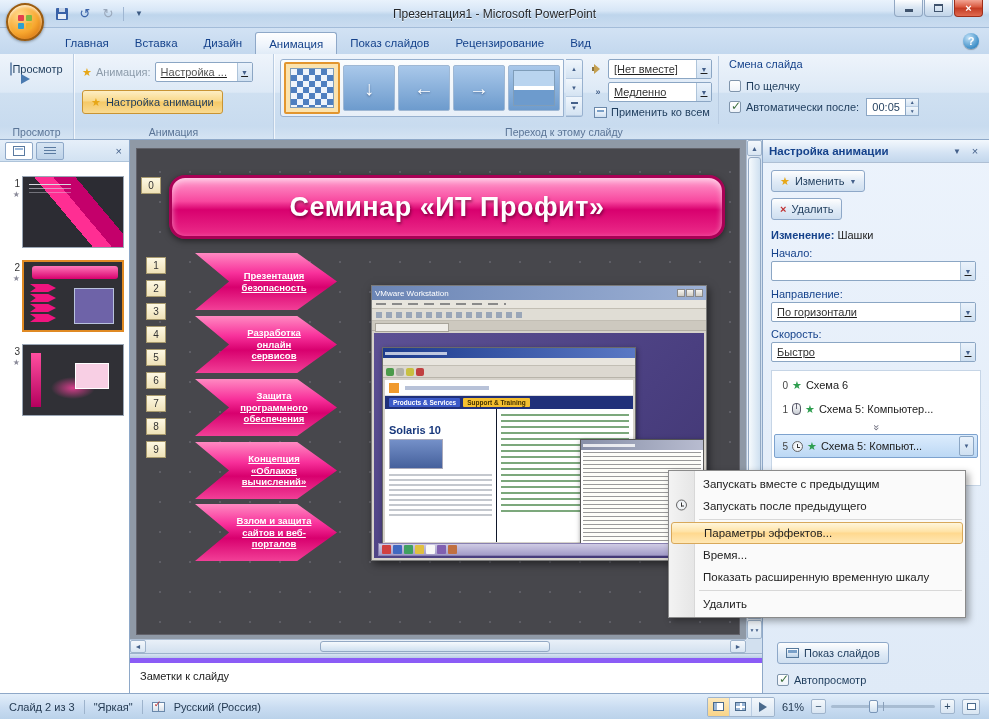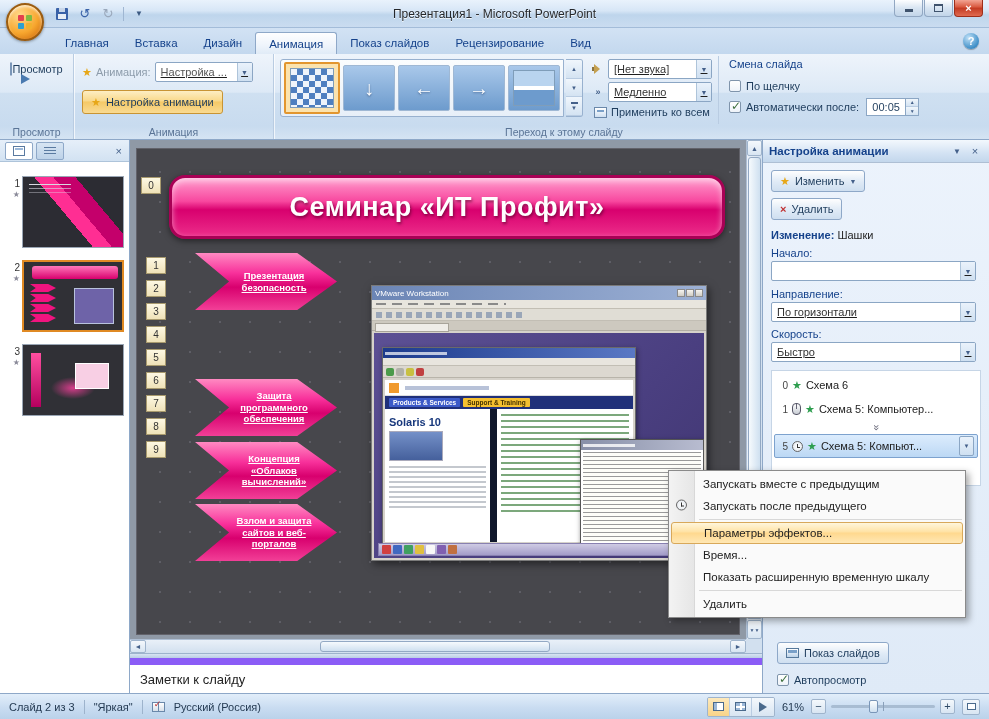--- a/index.html
+++ b/index.html
@@ -139,21 +139,21 @@
 .br-nav i{width:8px;height:8px;border-radius:2px;}
 .br-page{position:absolute;left:2px;top:32px;right:2px;bottom:2px;background:#fff;overflow:hidden;}
 .br-band{height:16px;background:#fff;border-bottom:1px solid #ddd;position:relative;}
 .br-band:before{content:"";position:absolute;left:4px;top:3px;width:10px;height:10px;background:#f09a2e;}
 .br-band:after{content:"";position:absolute;left:20px;top:6px;width:84px;height:4px;background:#b8c2d8;}
 .br-navbar{height:13px;background:#20307a;display:flex;align-items:center;gap:3px;padding:0 4px;}
 .chip{font-size:6.5px;padding:1px 4px;border-radius:1px;white-space:nowrap;font-weight:bold;}
 .chip.blue{background:#3c5ac8;color:#fff;}
 .chip.yellow{background:#f5c030;color:#433000;}
 .br-body{position:absolute;left:0;top:29px;right:0;bottom:0;display:flex;}
-.br-left{width:45%;padding:7px 4px;border-right:7px solid #0f172a;}
+.br-left{width:45%;padding:15px 4px;border-right:1px solid #0f172a;}
 .br-head{font-size:11px;font-weight:bold;color:#18387c;margin-bottom:3px;white-space:nowrap;}
 .br-thumb{width:54px;height:30px;background:linear-gradient(#7490c8,#45609c);border:1px solid #aab;margin-bottom:5px;}
 .stripes{height:44px;background:repeating-linear-gradient(180deg,#c4c8ce 0 2px,transparent 2px 5px);}
 .br-right{flex:1;padding:5px 4px;}
 .stripes.green{height:100px;background:repeating-linear-gradient(180deg,#7ca87c 0 2px,transparent 2px 6px);}
 .terminal{position:absolute;left:206px;top:106px;width:124px;height:106px;background:#fff;border:1px solid #555;box-shadow:1px 2px 5px rgba(0,0,0,.5);}
 .term-title{height:10px;background:linear-gradient(90deg,#8890a8,#b8bcd0);display:flex;align-items:center;padding:0 2px;}
 .term-title:before{content:"";width:52px;height:3px;background:rgba(255,255,255,.8);}
 .term-body{position:absolute;left:2px;top:12px;right:2px;bottom:2px;background-color:#fdfdf8;background-image:repeating-linear-gradient(180deg,#9a9a9a 0 1px,transparent 1px 4px);}
 .cde-panel{position:absolute;left:4px;right:4px;bottom:2px;height:13px;background:linear-gradient(#cfcbe4,#a39cc8);border:1px solid #8880b0;display:flex;align-items:center;gap:2px;padding:0 3px;}
@@ -166,21 +166,21 @@
 .vthumb{position:absolute;left:1px;right:1px;top:17px;height:382px;background:linear-gradient(90deg,#f6fafd,#cfe0f0);border:1px solid #93a9c4;border-radius:3px;cursor:grab;}
 .vs-down{position:absolute;left:0;right:0;bottom:40px;height:16px;}
 .vs-prev{position:absolute;left:0;right:0;bottom:20px;height:19px;font-size:5px;letter-spacing:0;}
 .vs-next{position:absolute;left:0;right:0;bottom:0;height:19px;font-size:5px;}
 .corner{position:absolute;left:616px;top:499px;width:16px;height:14px;background:#d2e0ef;}
 .hscroll{position:absolute;left:0;top:499px;width:616px;height:14px;background:linear-gradient(#e9f0f8,#d2e0ef);border-top:1px solid #aebfd4;}
 .hs-left{position:absolute;left:0;top:0;width:16px;height:13px;}
 .hs-right{position:absolute;right:0;top:0;width:16px;height:13px;}
 .hthumb{position:absolute;left:190px;top:1px;width:230px;height:11px;background:linear-gradient(#f6fafd,#cfe0f0);border:1px solid #93a9c4;border-radius:3px;cursor:grab;}
 .splitter{position:absolute;left:0;top:513px;width:632px;height:5px;background:linear-gradient(#d8e4f2,#b9cde4);border-top:1px solid #9db3cc;cursor:row-resize;}
-.notes{position:absolute;left:0;top:518px;width:632px;height:35px;background:#fff;border-top:7px solid #8b5cf6;padding:7px 10px;font-size:13px;color:#222;}
+.notes{position:absolute;left:0;top:518px;width:632px;height:35px;background:#fff;border-top:5px solid #8b5cf6;padding:7px 10px;font-size:11px;color:#222;}
 
 
 .taskpane{position:absolute;left:762px;top:140px;width:227px;height:553px;background:linear-gradient(#ecf3fc,#dfeaf7);border-left:1px solid #8ea8c8;}
 .tp-header{height:23px;display:flex;align-items:center;background:linear-gradient(#f3f8fd,#d3e2f3 60%,#c3d7ec);border-bottom:1px solid #aebfd4;padding:0 6px;gap:2px;}
 .tp-title{font-size:11.5px;font-weight:bold;color:#15428b;flex:1;white-space:nowrap;}
 .tp-hbtn{width:16px;height:16px;display:flex;align-items:center;justify-content:center;font-size:8px;color:#44608a;cursor:pointer;border-radius:2px;}
 .tp-hbtn.x{font-size:11px;}
 .tp-body{padding:7px 8px 0;}
 .tp-btn{display:inline-flex;align-items:center;gap:5px;height:22px;padding:0 8px;background:linear-gradient(#fefefe,#dfeaf6 55%,#cfdff0);border:1px solid #8ea8c8;border-radius:3px;font-size:11px;color:#1e3c5c;cursor:pointer;white-space:nowrap;}
 .ic-delx{color:#c03030;font-weight:bold;font-size:11px;}
@@ -336,21 +336,21 @@
         <div>▼</div>
         <div class="gmore">
             <b></b>
             <span style="font-size:6px;">▼</span>
           </div>
       </div>
       <div class="tr-mid">
         <div class="tr-row">
           <span class="ic-sound"></span>
           <span class="combo" style="width:104px">
-            <span class="combo-val">[Нет звука]</span>
+            <span class="combo-val">[Нет вместе]</span>
             <span class="combo-btn">▼</span>
           </span>
         </div>
         <div class="tr-row">
           <span class="ic-speed">»</span>
           <span class="combo" style="width:104px">
             <span class="combo-val">Медленно</span>
             <span class="combo-btn">▼</span>
           </span>
         </div>
@@ -442,20 +442,23 @@
         <span class="tag" style="left:9px;top:154px;">3</span>
         <span class="tag" style="left:9px;top:177px;">4</span>
         <span class="tag" style="left:9px;top:200px;">5</span>
         <span class="tag" style="left:9px;top:223px;">6</span>
         <span class="tag" style="left:9px;top:246px;">7</span>
         <span class="tag" style="left:9px;top:269px;">8</span>
         <span class="tag" style="left:9px;top:292px;">9</span>
 
         <div class="arrowshape" style="top:104px;">
             <span class="arrow-label">Презентация безопасность</span>
+          </div>
+        <div class="arrowshape" style="top:167px;">
+            <span class="arrow-label">Разработка онлайн сервисов</span>
           </div>
         <div class="arrowshape" style="top:230px;">
             <span class="arrow-label">Защита программного обеспечения</span>
           </div>
         <div class="arrowshape" style="top:293px;">
             <span class="arrow-label">Концепция «Облаков вычислений»</span>
           </div>
         <div class="arrowshape" style="top:355px;">
             <span class="arrow-label">Взлом и защита сайтов и веб-порталов</span>
           </div>

